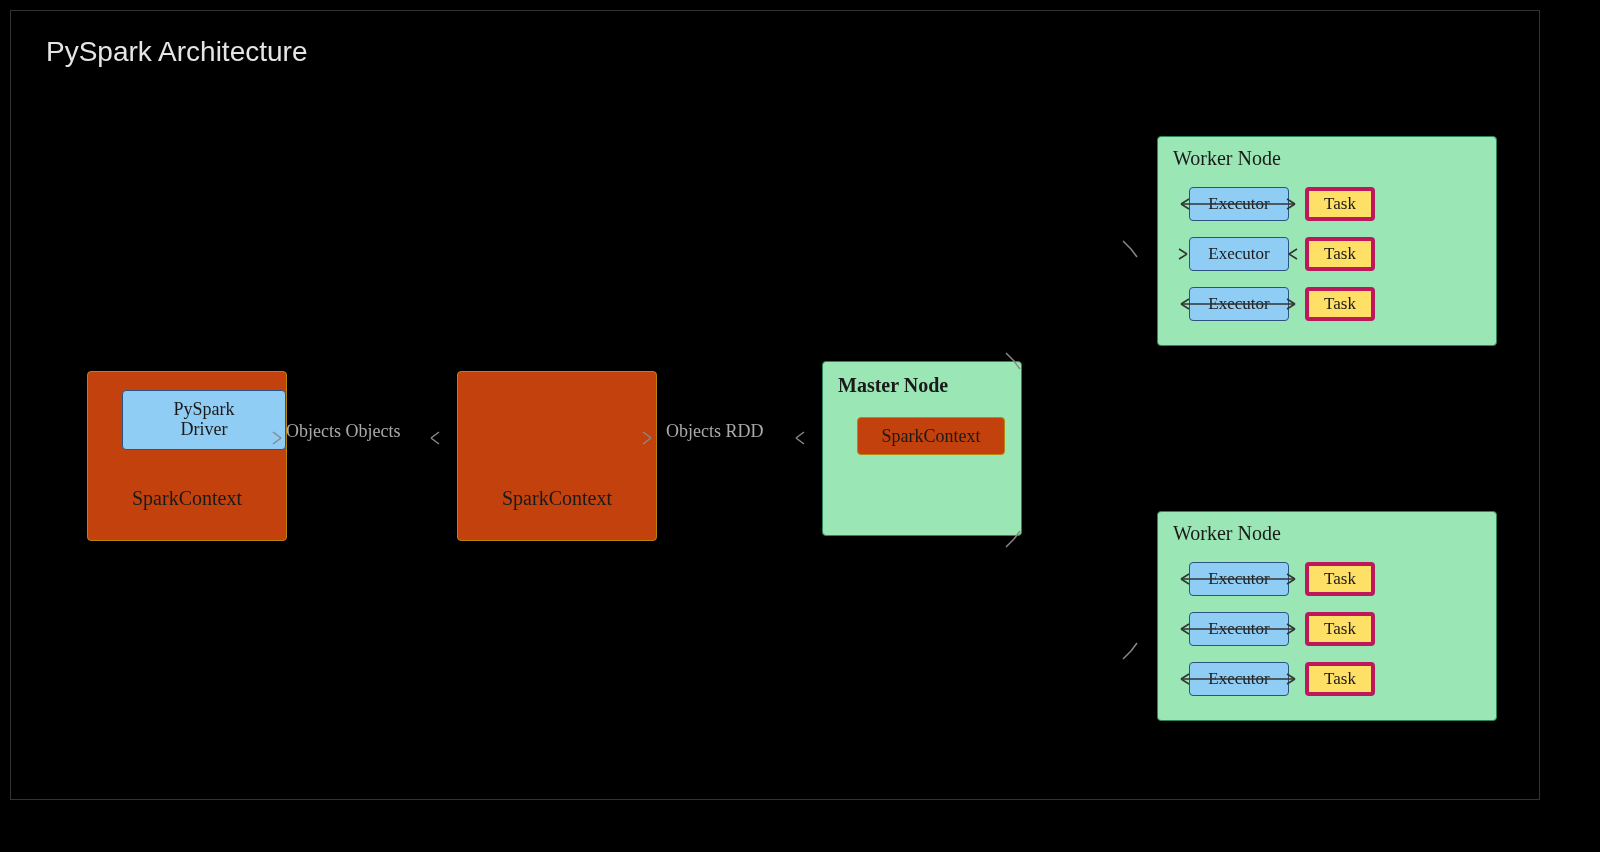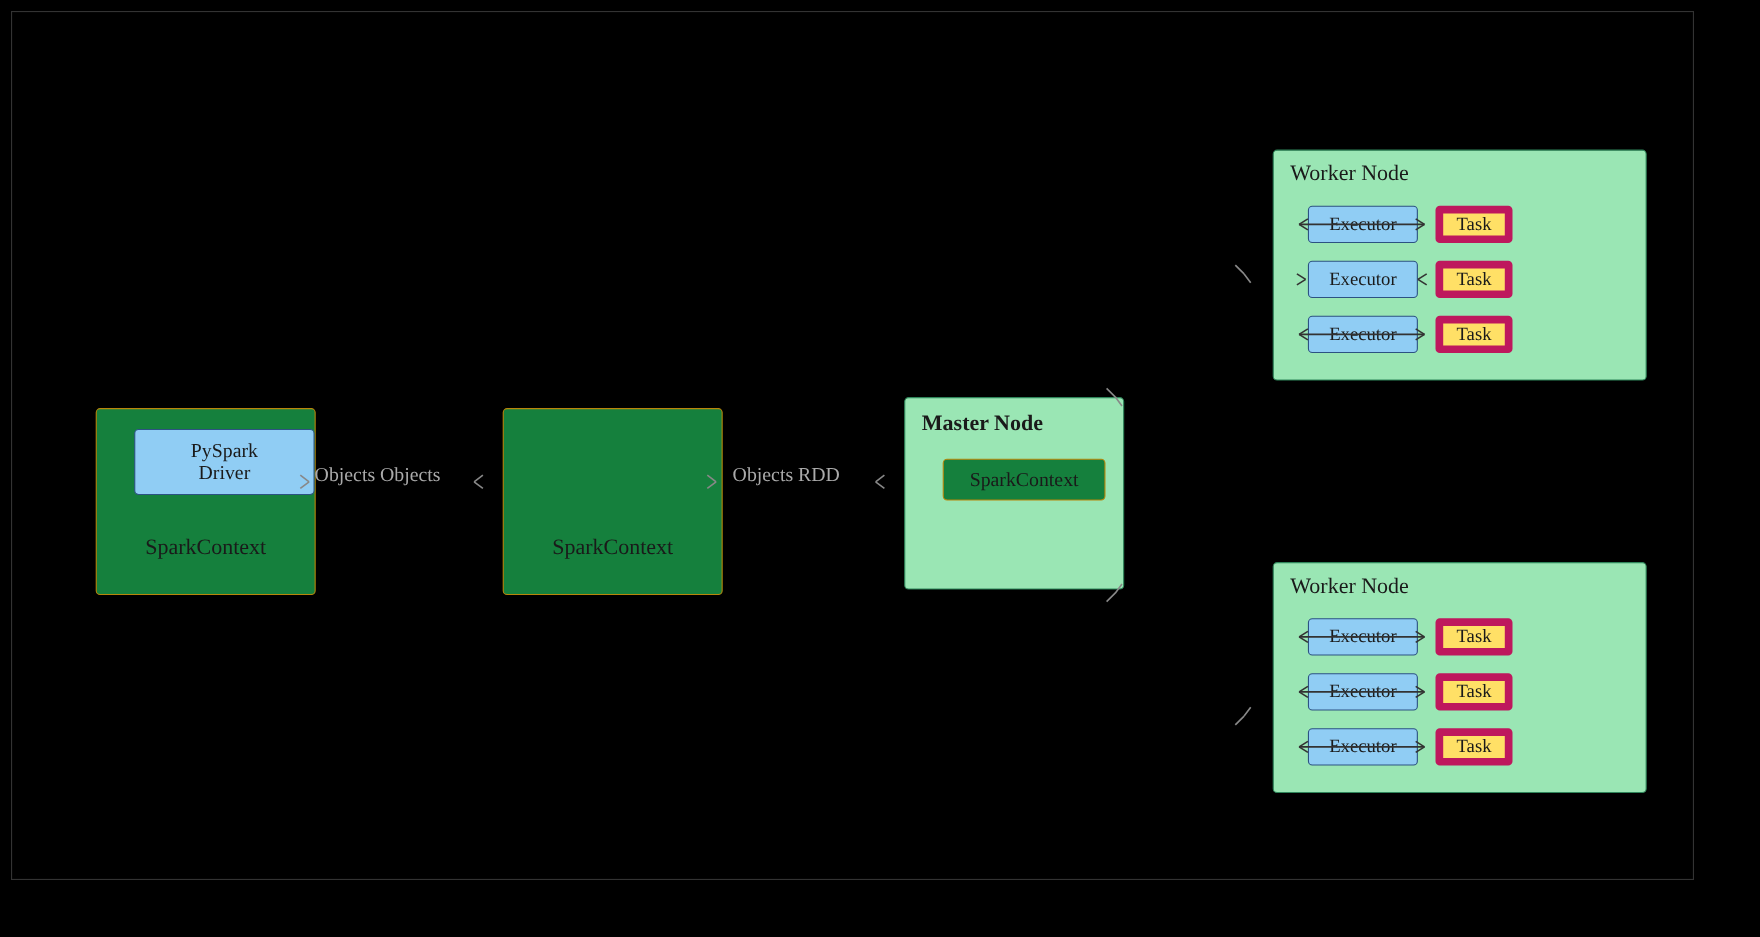--- a/index.html
+++ b/index.html
@@ -32,34 +32,34 @@
       font-size: 28px;
       font-family: -apple-system, 'Segoe UI', Arial, sans-serif;
       font-weight: 400;
     }
     .box {
       position: absolute;
       border-radius: 4px;
       margin-left: 16px;
     }
     .orange-box {
-      background: #15803d;
+      background: #c2410c;
       border: 1px solid #b8860b;
     }
     .green-box {
       background: #9ae6b4;
       border: 1px solid #2f855a;
     }
     .blue-box {
       background: #90cdf4;
       border: 1px solid #2c5282;
     }
     .yellow-box {
       background: #ffe066;
-      border: 7px solid #be185d;
+      border: 4px solid #be185d;
     }
     .label {
       text-align: center;
       color: #1a1a1a;
       font-size: 20px;
     }
     .label-small {
       text-align: center;
       color: #1a1a1a;
       font-size: 18px;
@@ -83,20 +83,21 @@
       position: absolute;
       display: flex;
       align-items: center;
     }
   </style>
 </head>
 <body>
 
 <div class="canvas">
 
+  <div class="title">PySpark Architecture</div>
 
   <div class="box orange-box" style="left:60px; top:360px; width:200px; height:170px;">
     <div class="box blue-box" style="position:absolute; left:18px; top:18px; width:164px; height:60px; display:flex; align-items:center; justify-content:center;">
       <div class="label-small" style="white-space:pre-line; line-height:1.1;">PySpark
 Driver</div>
     </div>
     <div class="inner-label" style="top:115px; font-size:20px;">SparkContext</div>
   </div>
 
   <div class="box orange-box" style="left:430px; top:360px; width:200px; height:170px;">

